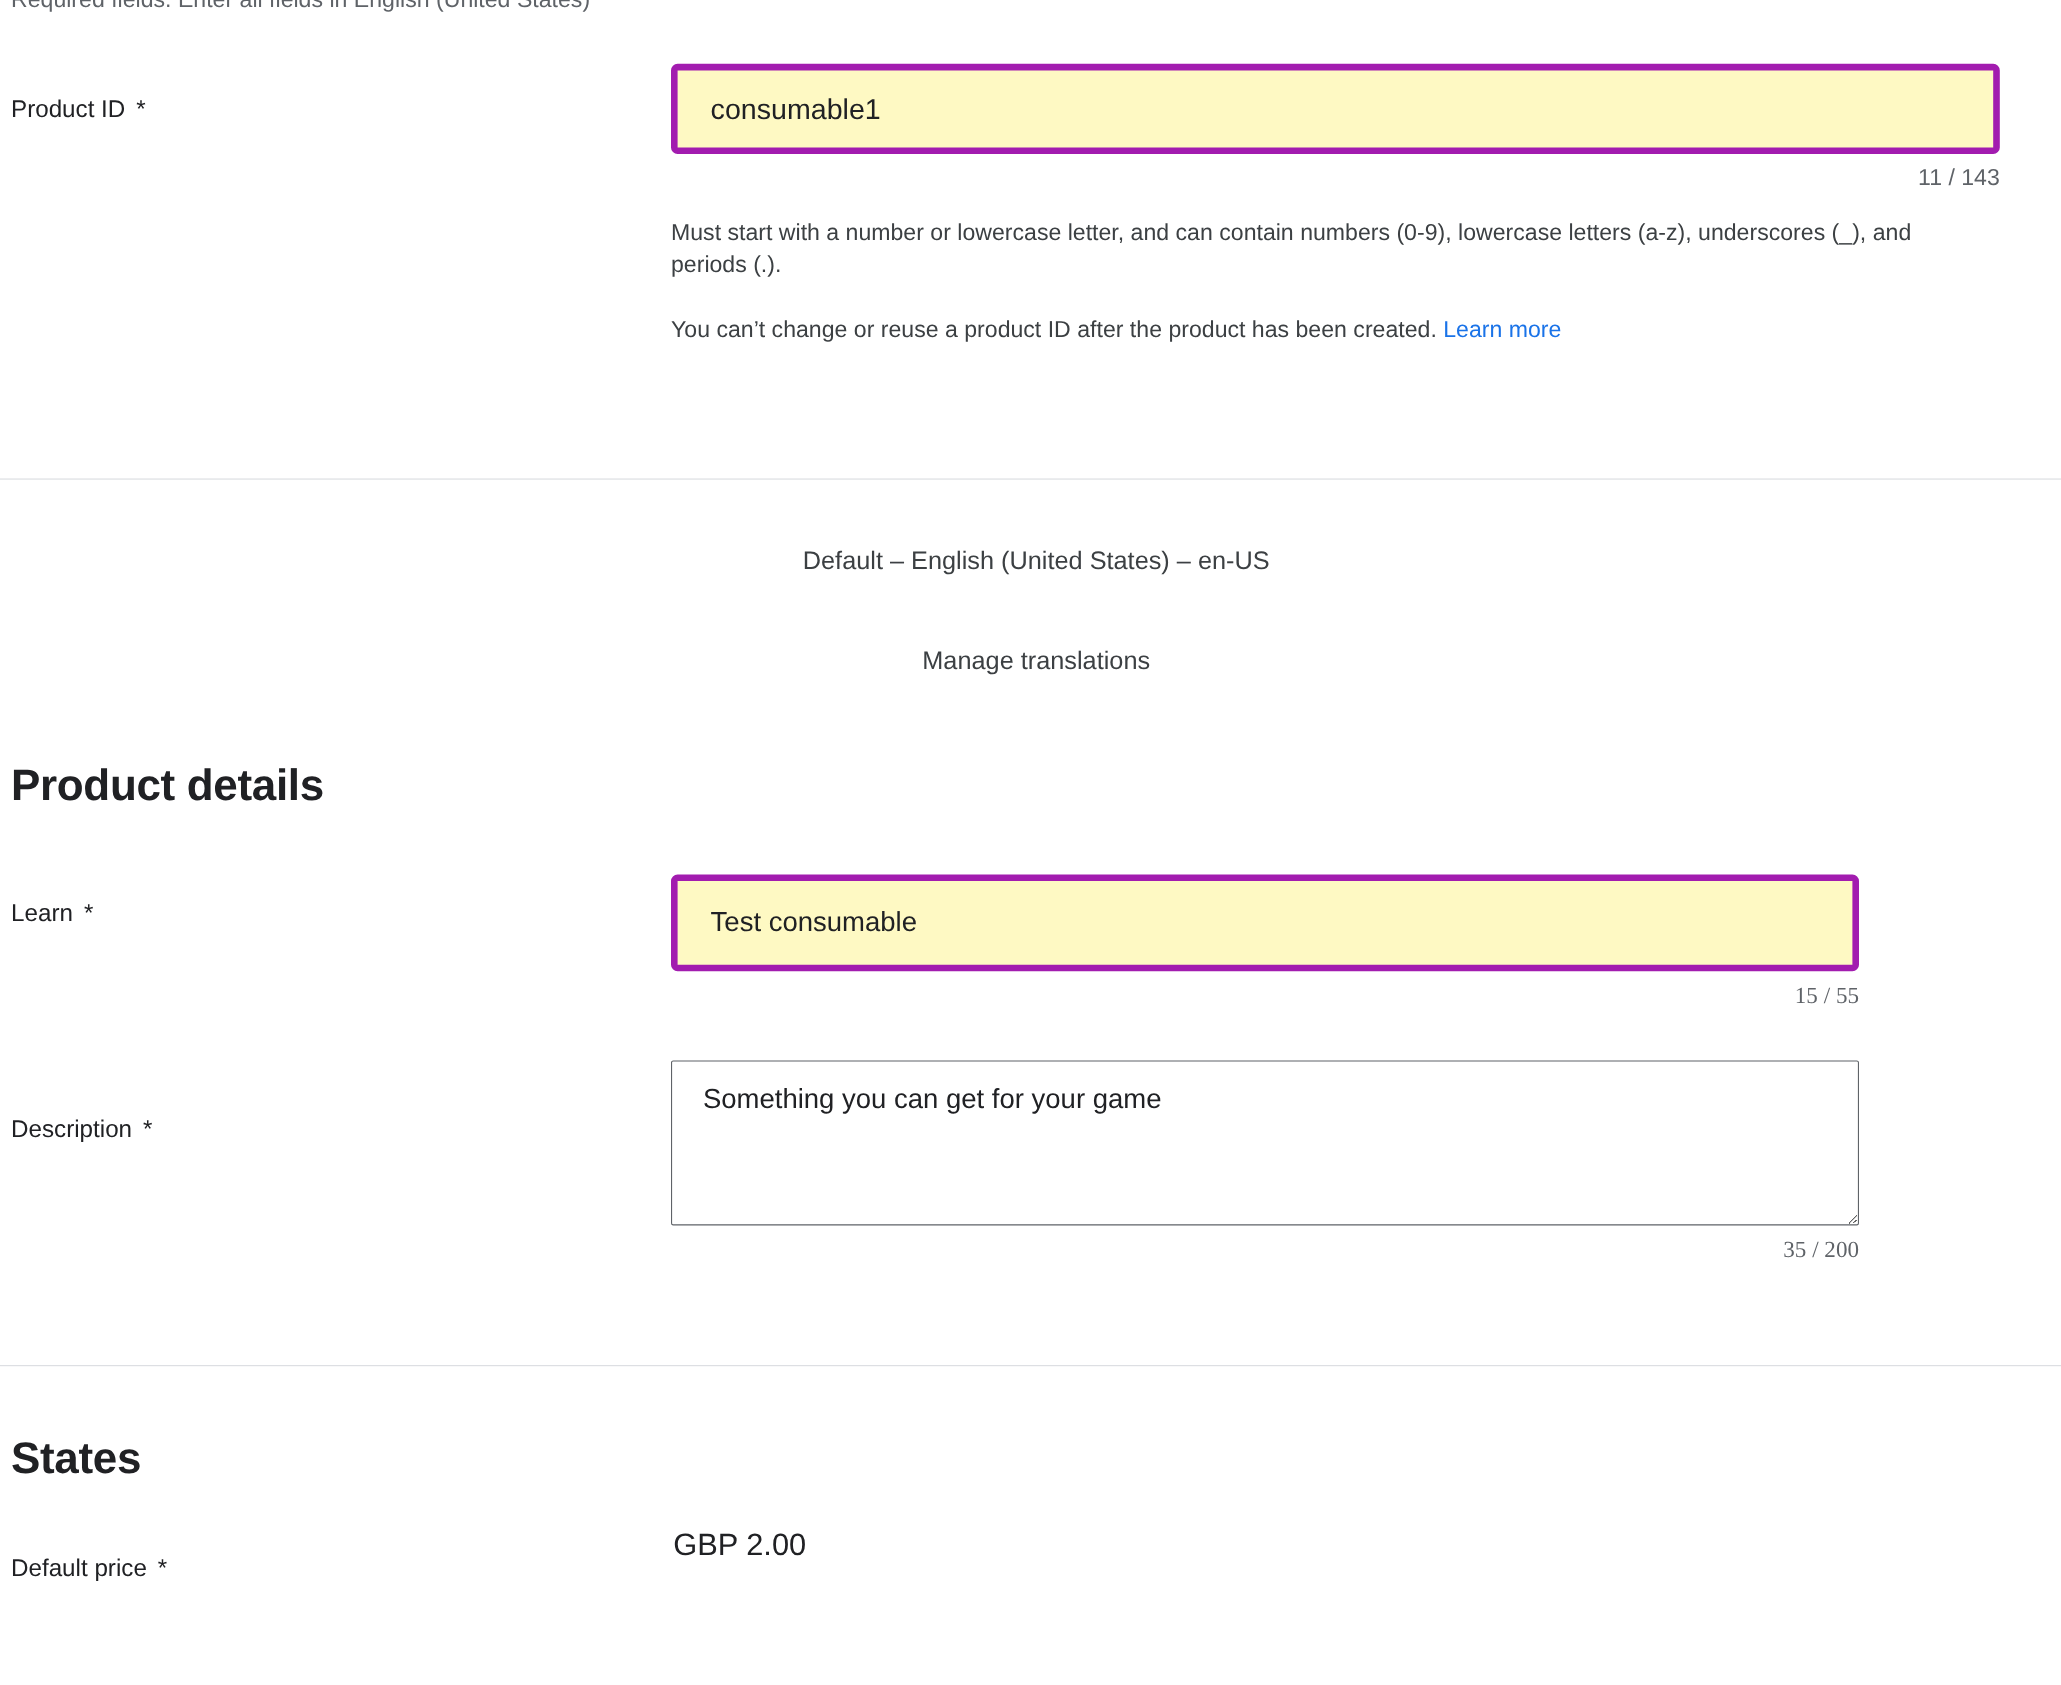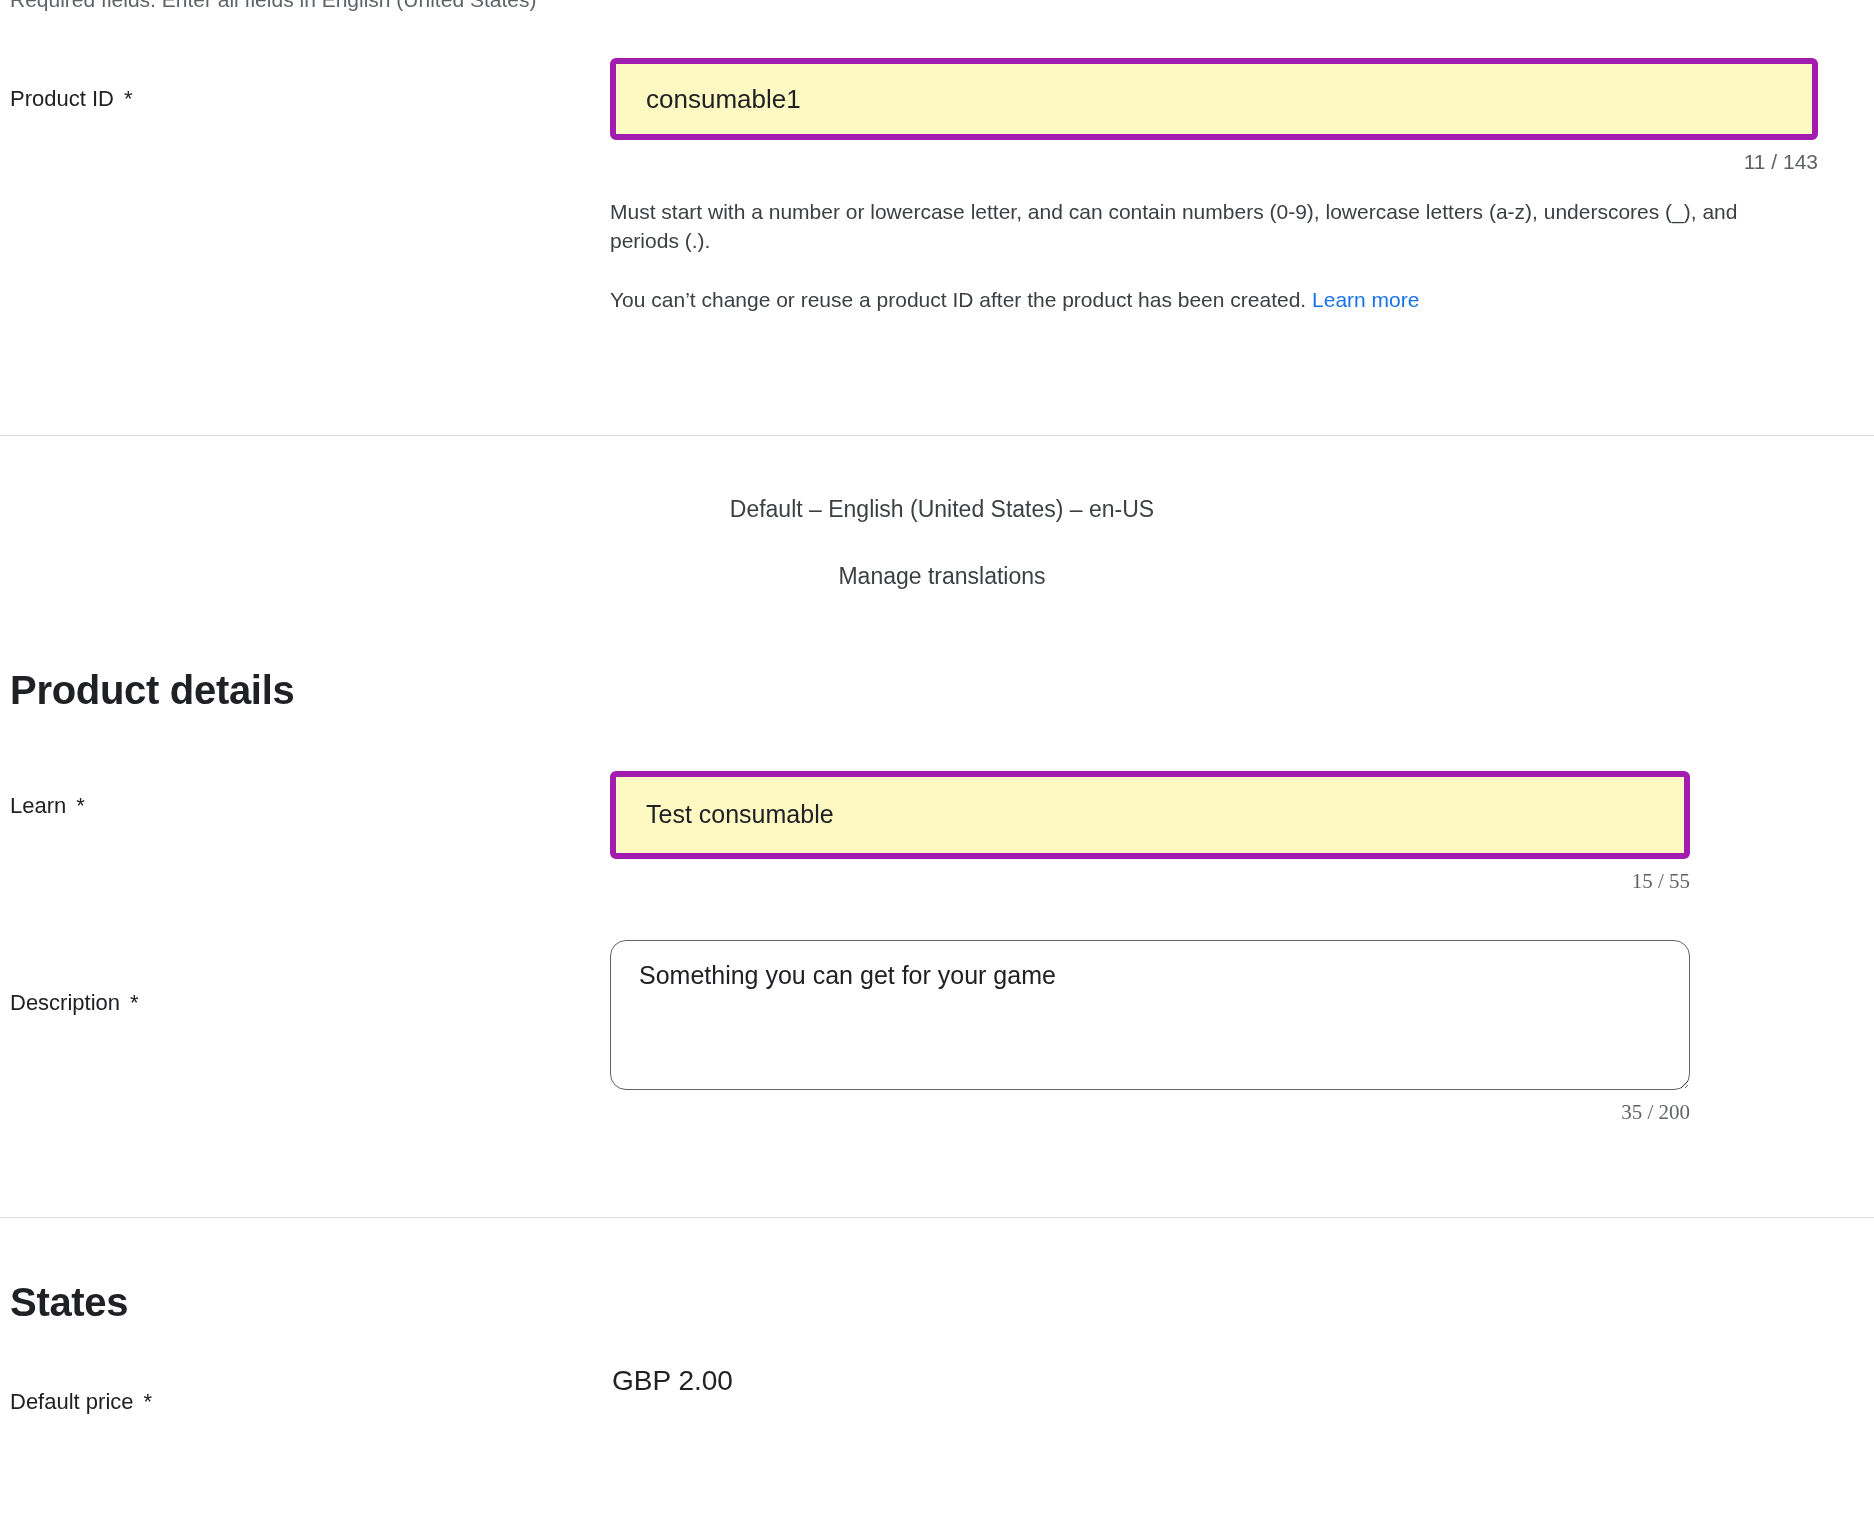--- a/index.html
+++ b/index.html
@@ -73,21 +73,21 @@
   .text-input.narrow {
     width: 1080px;
     height: 88px;
     font-size: 25px;
   }
   .textarea-input {
     display: block;
     width: 1080px;
     height: 150px;
     border: 1px solid #5f6368;
-    border-radius: 16px;
+    border-radius: 2px;
     font-family: "Liberation Sans", sans-serif;
     font-size: 25px;
     color: #202124;
     padding: 18px 28px;
     background: #fff;
     outline: none;
     resize: vertical;
     line-height: 1.3;
   }
 
@@ -129,20 +129,21 @@
     flex-direction: column;
   }
   .locale-text {
     font-size: 23px;
     color: #3c4043;
   }
   .manage-link {
     font-size: 23px;
     color: #3c4043;
     cursor: pointer;
+    margin-top: 24px;
   }
 
   .section-title {
     font-size: 40px;
     font-weight: bold;
     color: #202124;
     letter-spacing: -0.3px;
     padding-left: 10px;
   }
 

